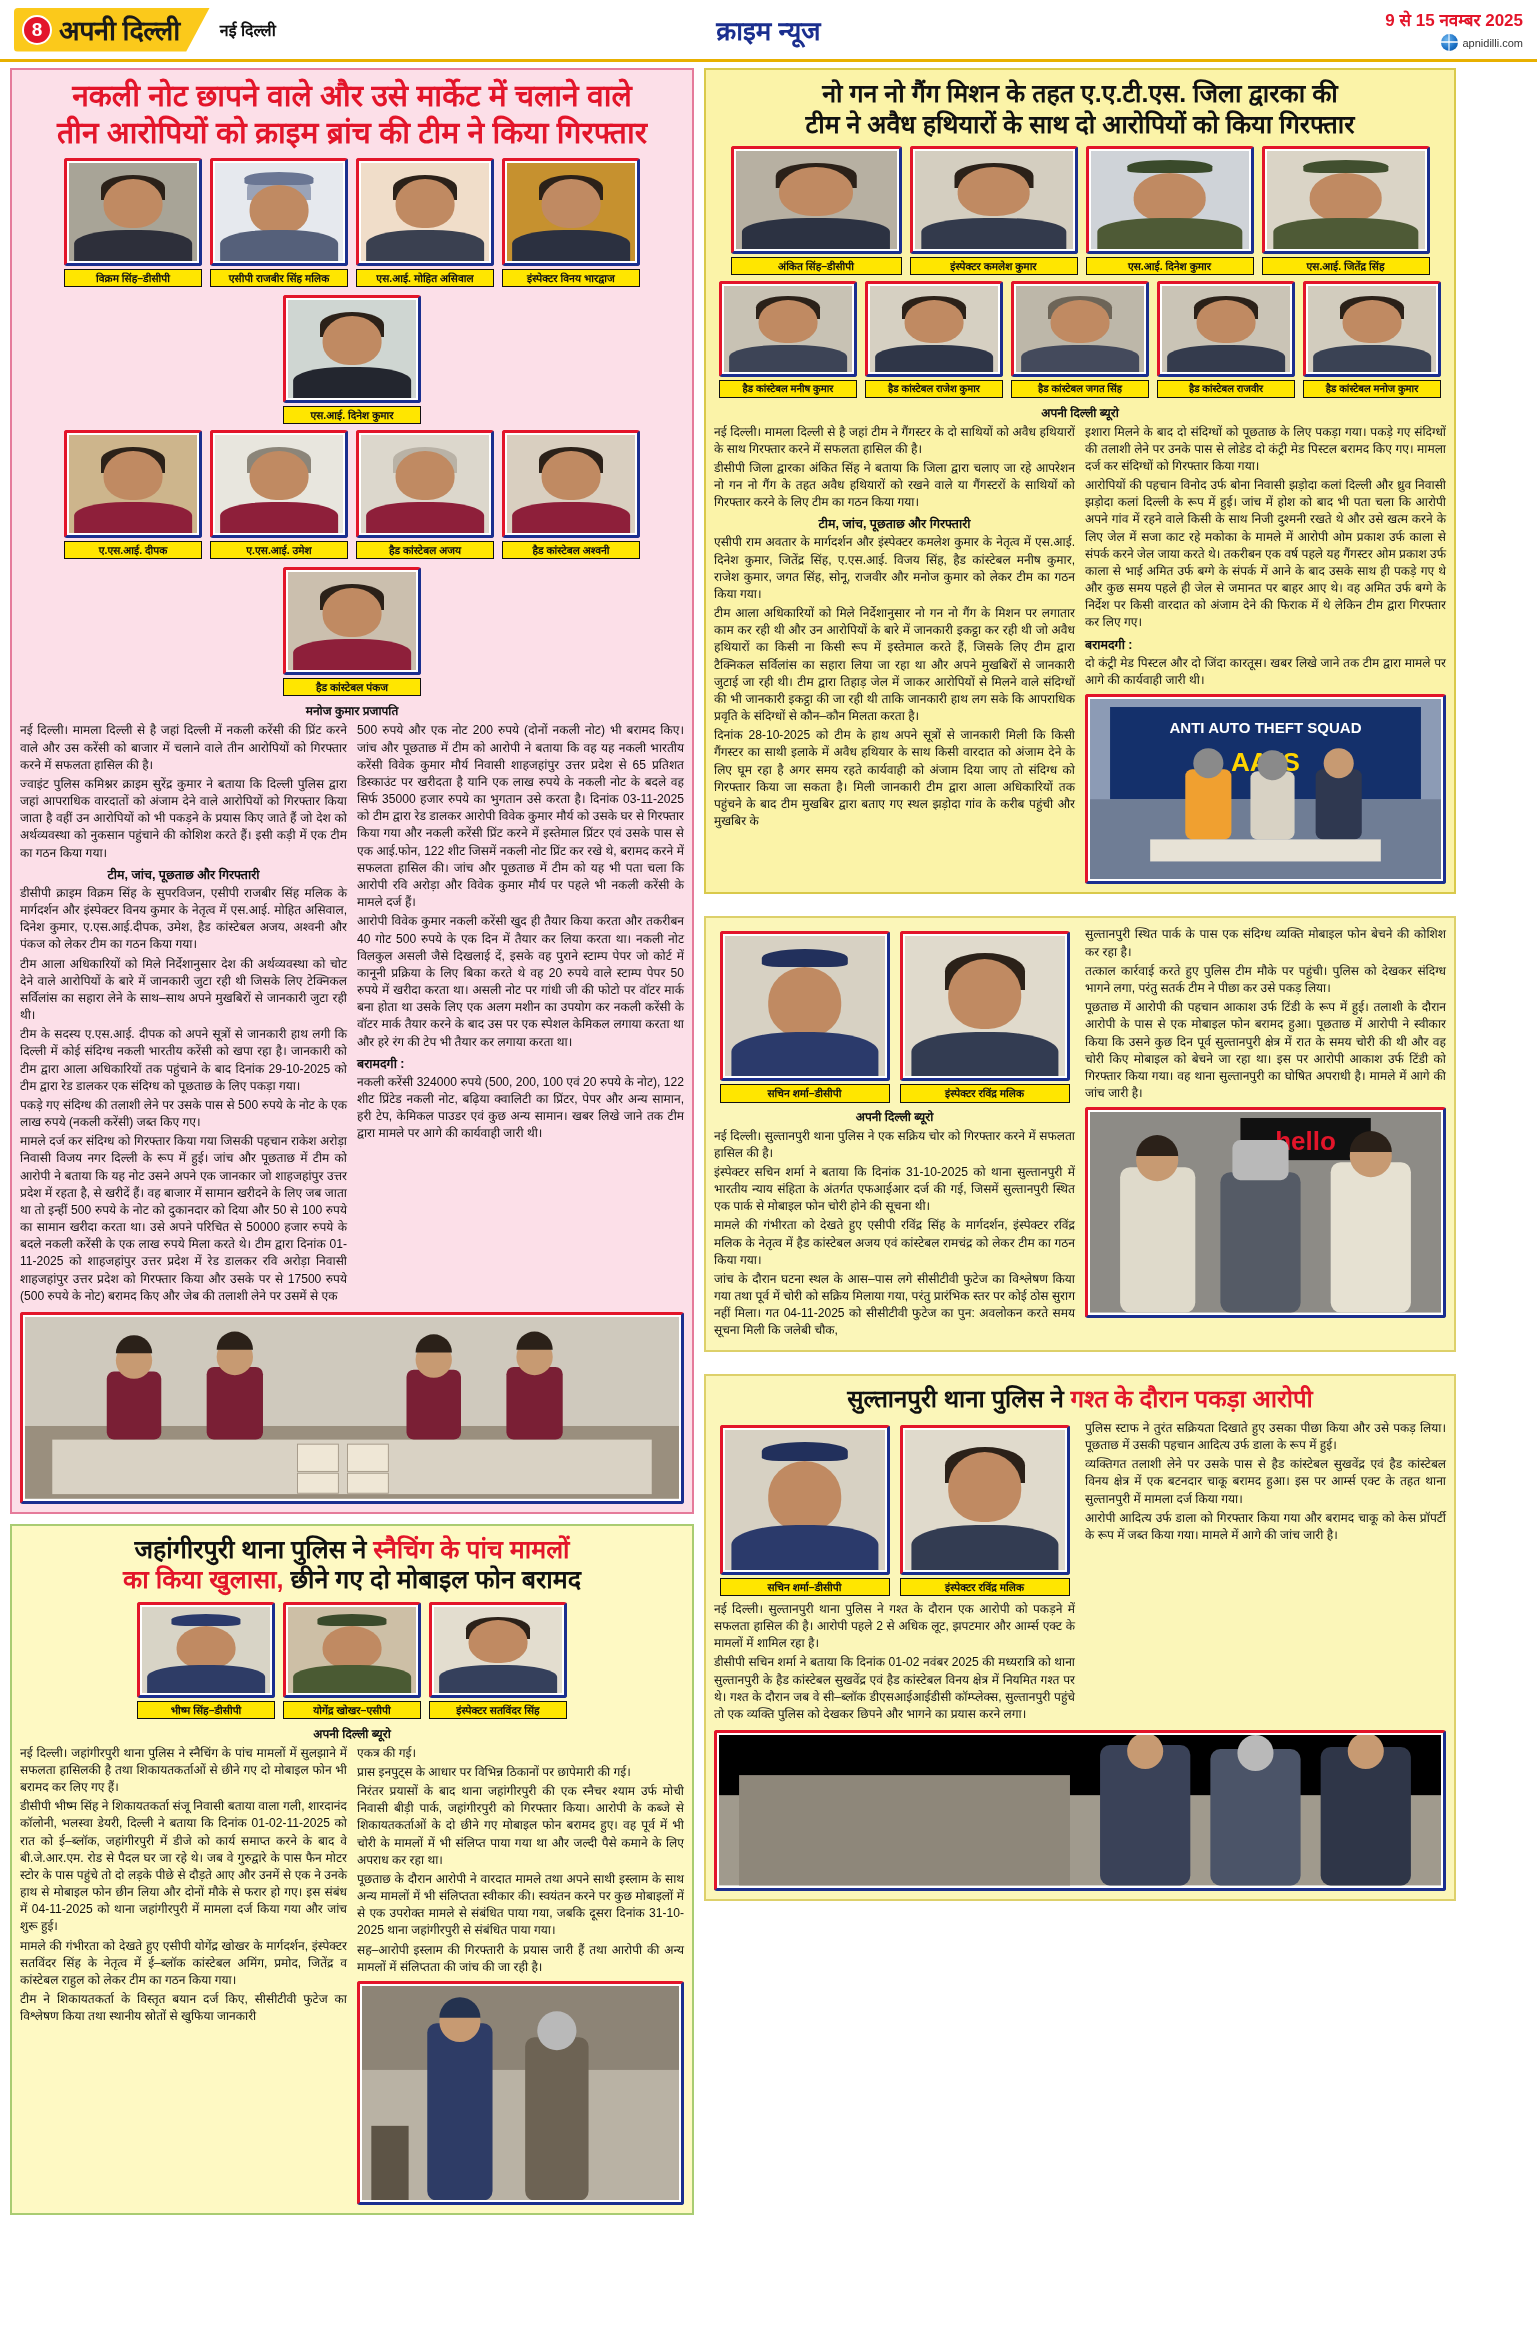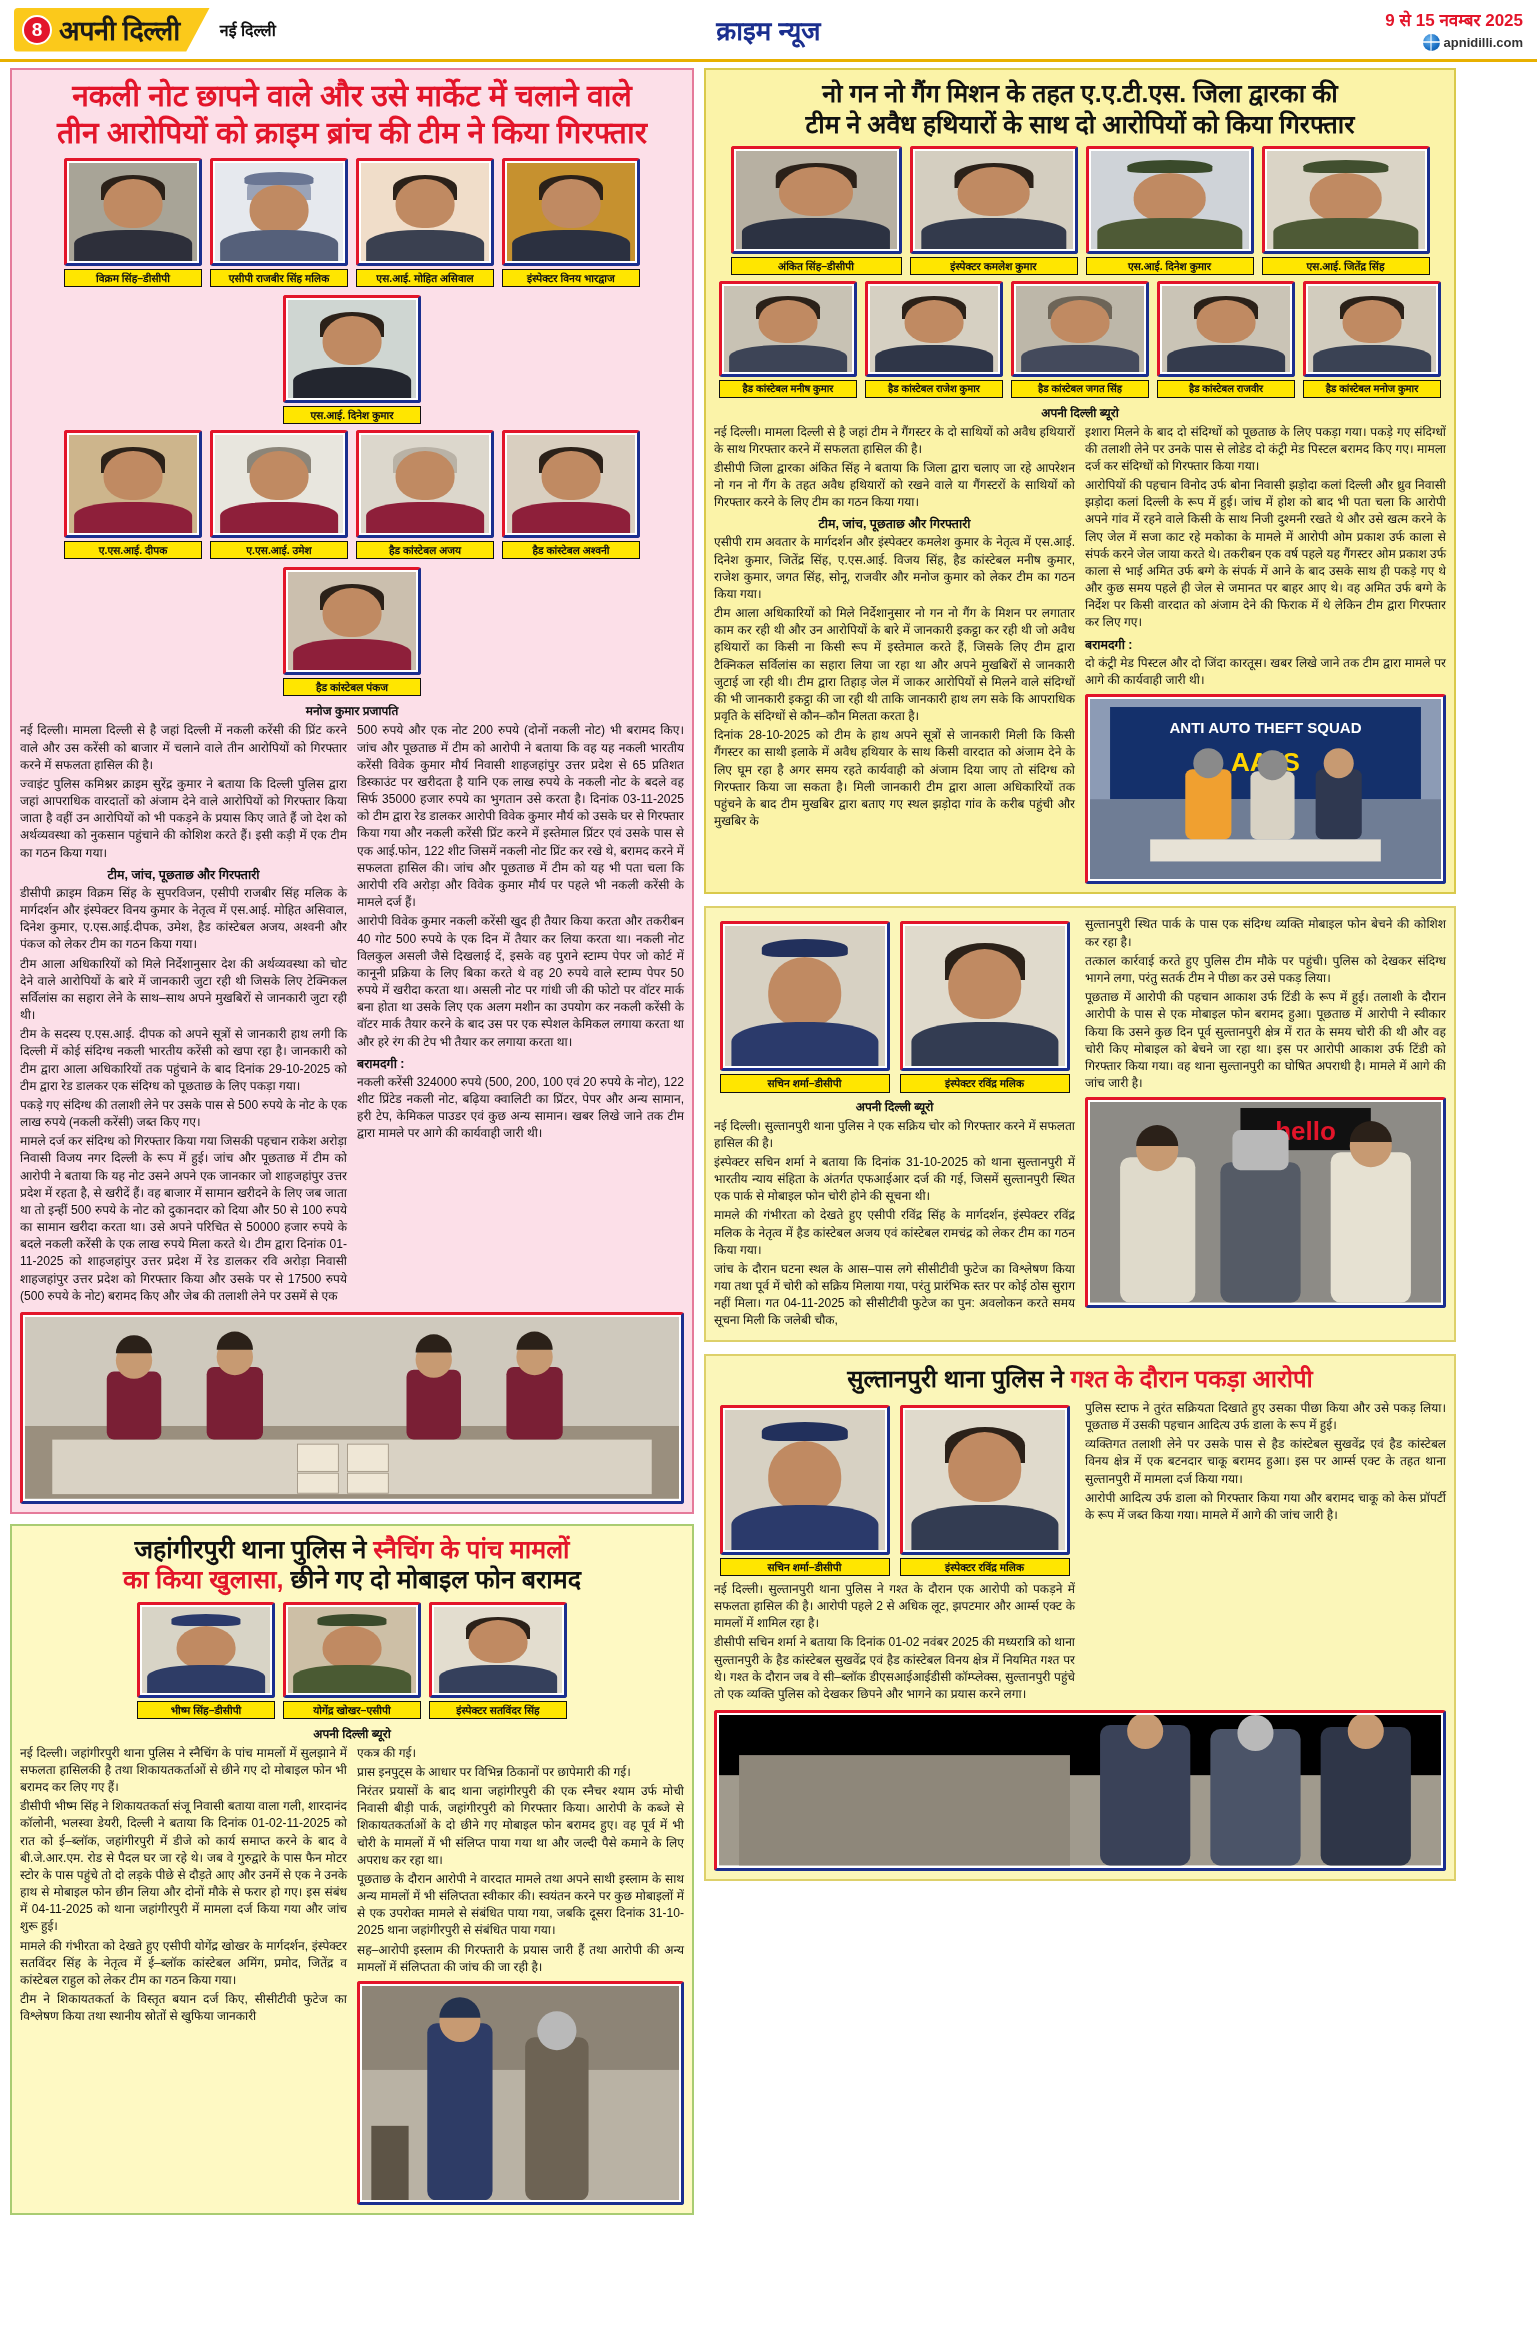--- a/index.html
+++ b/index.html
@@ -58,32 +58,32 @@
     position: relative; flex: none;
   }
   .globe:before {
     content:""; position:absolute; left:0; top:7px; width:17px; height:2px;
     background:#fff; opacity:.75;
   }
   .globe:after {
     content:""; position:absolute; left:7px; top:0; width:2px; height:17px;
     background:#fff; opacity:.55;
   }
-  .md-site span { font-size: 13px; color: #333; font-weight: bold; }
+  .md-site span { font-size: 11px; color: #333; font-weight: normal; }
 
   
   .page {
     position: relative;
     padding: 6px 10px 10px 10px;
     display: flex;
     gap: 10px;
     height: 2268px;
   }
   .col-left  { width: 684px; display: flex; flex-direction: column; gap: 10px; }
-  .col-right { width: 752px; display: flex; flex-direction: column; gap: 12px; }
+  .col-right { width: 752px; display: flex; flex-direction: column; gap: 22px; }
 
   
   .art { border: 2px solid #d0d0d0; padding: 8px; position: relative; }
   .art.pink   { background: #fcdfe8; border-color: #e57b9b; }
   .art.yellow { background: #fbf3a8; border-color: #d9c94b; }
   .art.lyellow{ background: #fbf6b9; border-color: #ddd06a; }
   .art.green  { background: #fef9c3; border-color: #a9cc72; }
 
   .headline {
     text-align: center;

